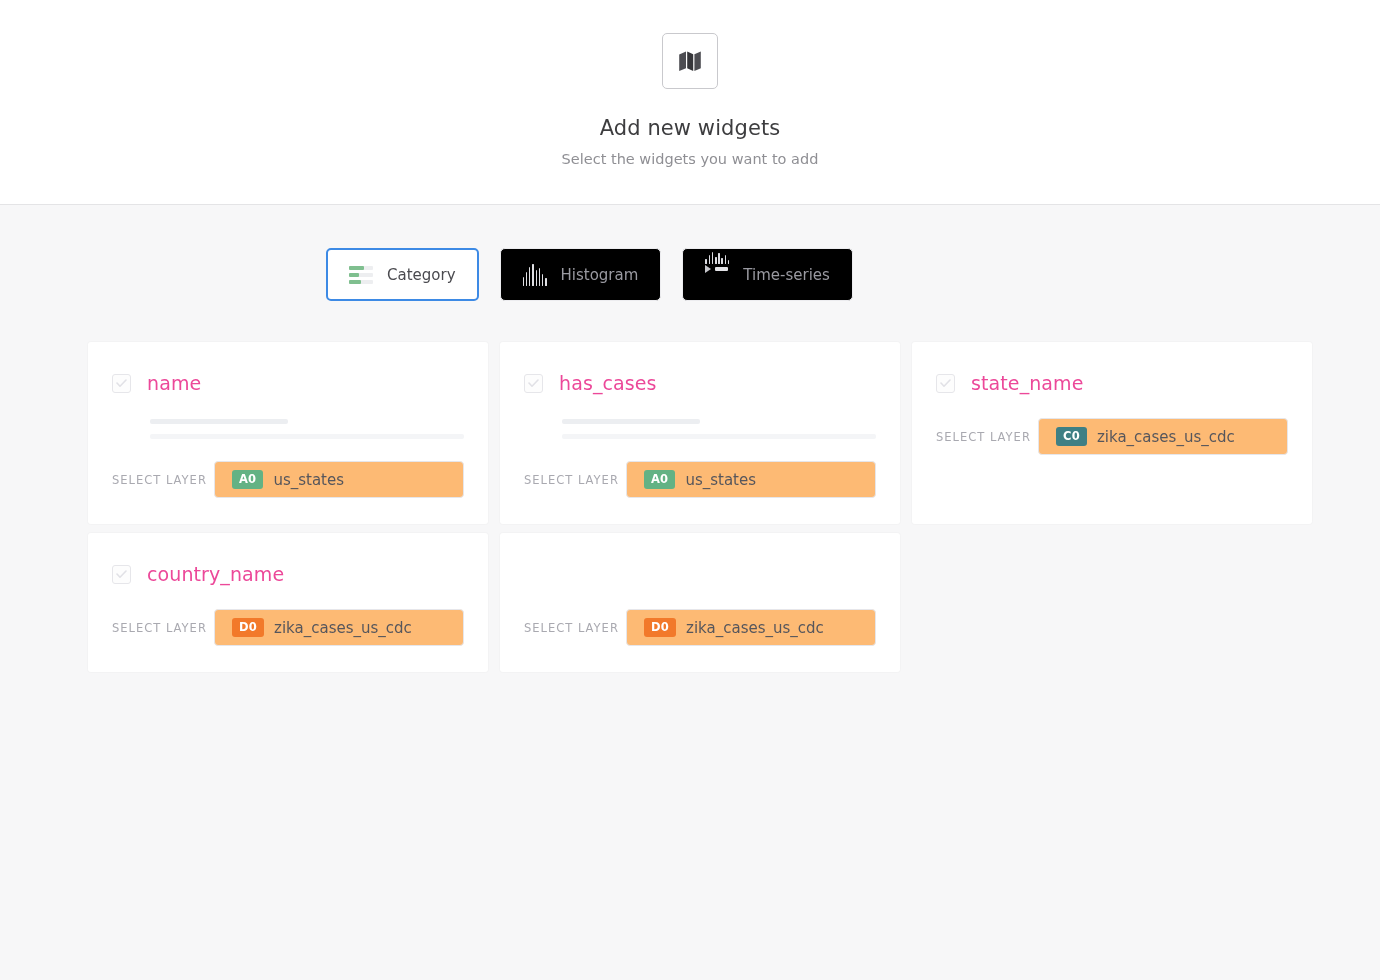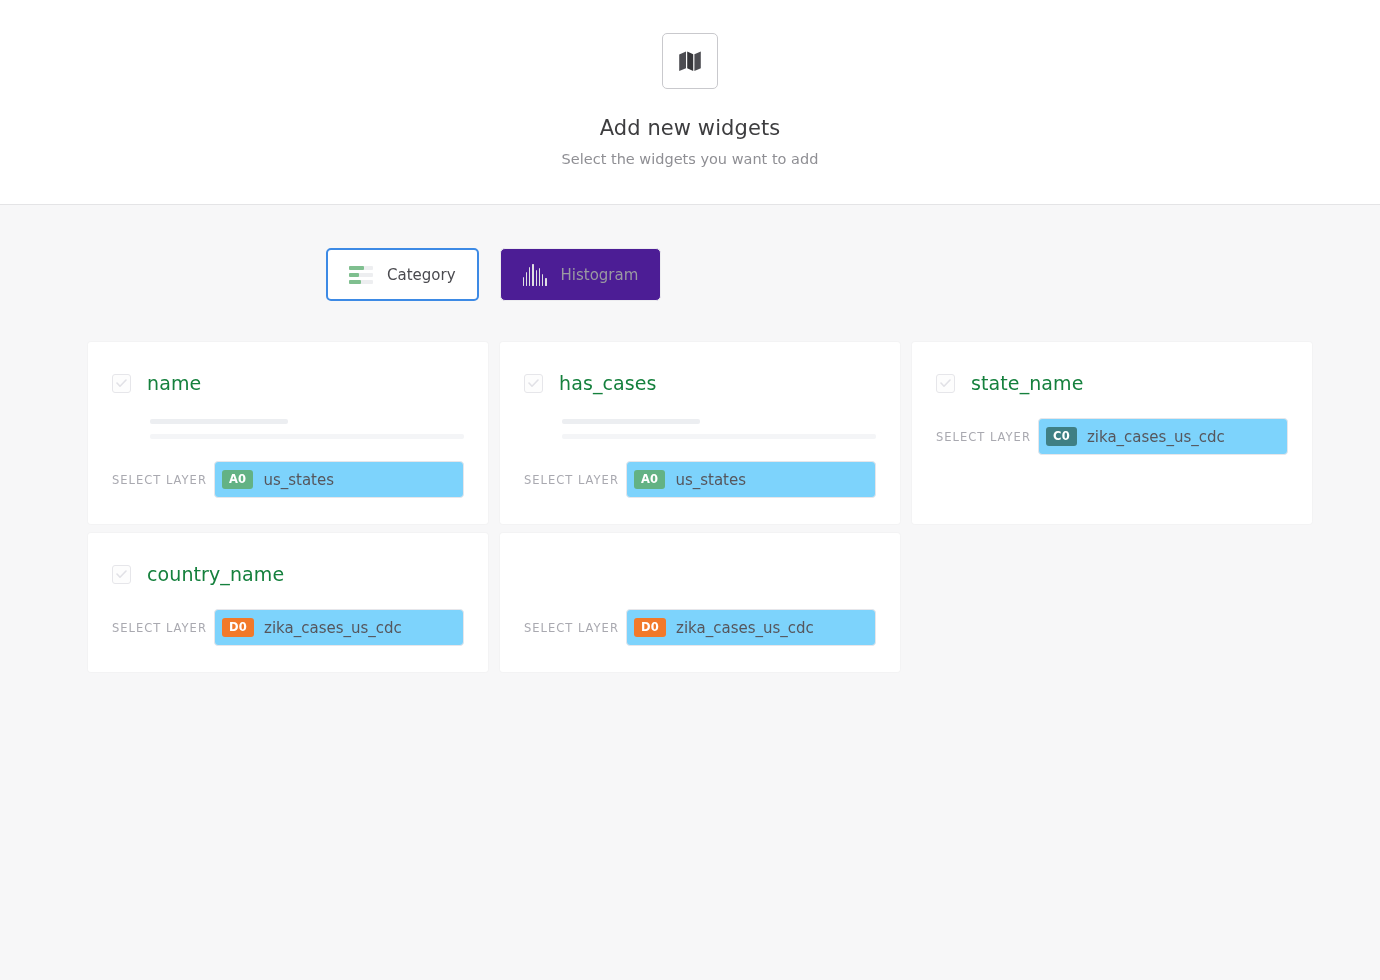--- a/index.html
+++ b/index.html
@@ -80,21 +80,21 @@
     background: #ffffff;
     border: 1px solid #e7e7ea;
     display: flex;
     align-items: center;
     padding: 0 22px;
     gap: 14px;
     cursor: pointer;
   }
 
   .tab.inactive {
-    background: #4c1d95;
+    background: #000000;
     border-color: #ececef;
   }
 
   .tab.active {
     background: #ffffff;
     border: 2px solid #3d8ae5;
     padding: 0 21px;
   }
 
   .tab-label {
@@ -233,21 +233,21 @@
     background: #fdfdfd;
     display: flex;
     align-items: center;
     justify-content: center;
     cursor: pointer;
   }
 
   .card-title {
     font-size: 19px;
     font-weight: 400;
-    color: #15803d;
+    color: #ec4899;
     letter-spacing: 0.1px;
   }
 
   
   .skeleton {
     margin-top: 25px;
     margin-left: 38px;
   }
   .skeleton .sk {
     height: 5px;
@@ -272,24 +272,24 @@
     text-transform: uppercase;
     white-space: nowrap;
     margin-right: 7px;
   }
 
   .layer-select {
     flex: 1;
     height: 37px;
     border: 1px solid #e6e6ea;
     border-radius: 4px;
-    background: #7dd3fc;
-    display: flex;
-    align-items: center;
-    padding: 0 7px;
+    background: #fdba74;
+    display: flex;
+    align-items: center;
+    padding: 0 17px;
     gap: 10px;
     cursor: pointer;
   }
 
   .layer-badge {
     font-size: 11.5px;
     font-weight: 700;
     color: #ffffff;
     border-radius: 3px;
     padding: 4px 7px 4px 7px;
@@ -380,20 +380,39 @@
             <i style="height:16px"></i>
             <i style="height:18px"></i>
           <i style="height:12px"></i>
             <i style="height:8px"></i>
         </span>
       </span>
       <span class="tab-label">Histogram</span>
     </div>
 
 
+    <div class="tab inactive">
+      <span class="tab-icon">
+        <span class="ico-ts">
+          <span class="play"></span>
+          <span class="line"></span>
+          <span class="bars">
+            <i style="height:5px"></i>
+              <i style="height:9px"></i>
+              <i style="height:12px"></i>
+            <i style="height:7px"></i>
+              <i style="height:11px"></i>
+              <i style="height:6px"></i>
+            <i style="height:9px"></i>
+              <i style="height:4px"></i>
+          </span>
+        </span>
+      </span>
+      <span class="tab-label">Time-series</span>
+    </div>
   </div>
 
   <div class="grid">
 
     <div class="card tall">
       <div class="card-head">
         <span class="checkbox">
           <svg width="11" height="9" viewBox="0 0 11 9" aria-hidden="true">
             <path d="M1 4 L4 7.2 L10 1" fill="none" stroke="#e1e1e6" stroke-width="1.6" stroke-linecap="round" stroke-linejoin="round"></path>
           </svg>

